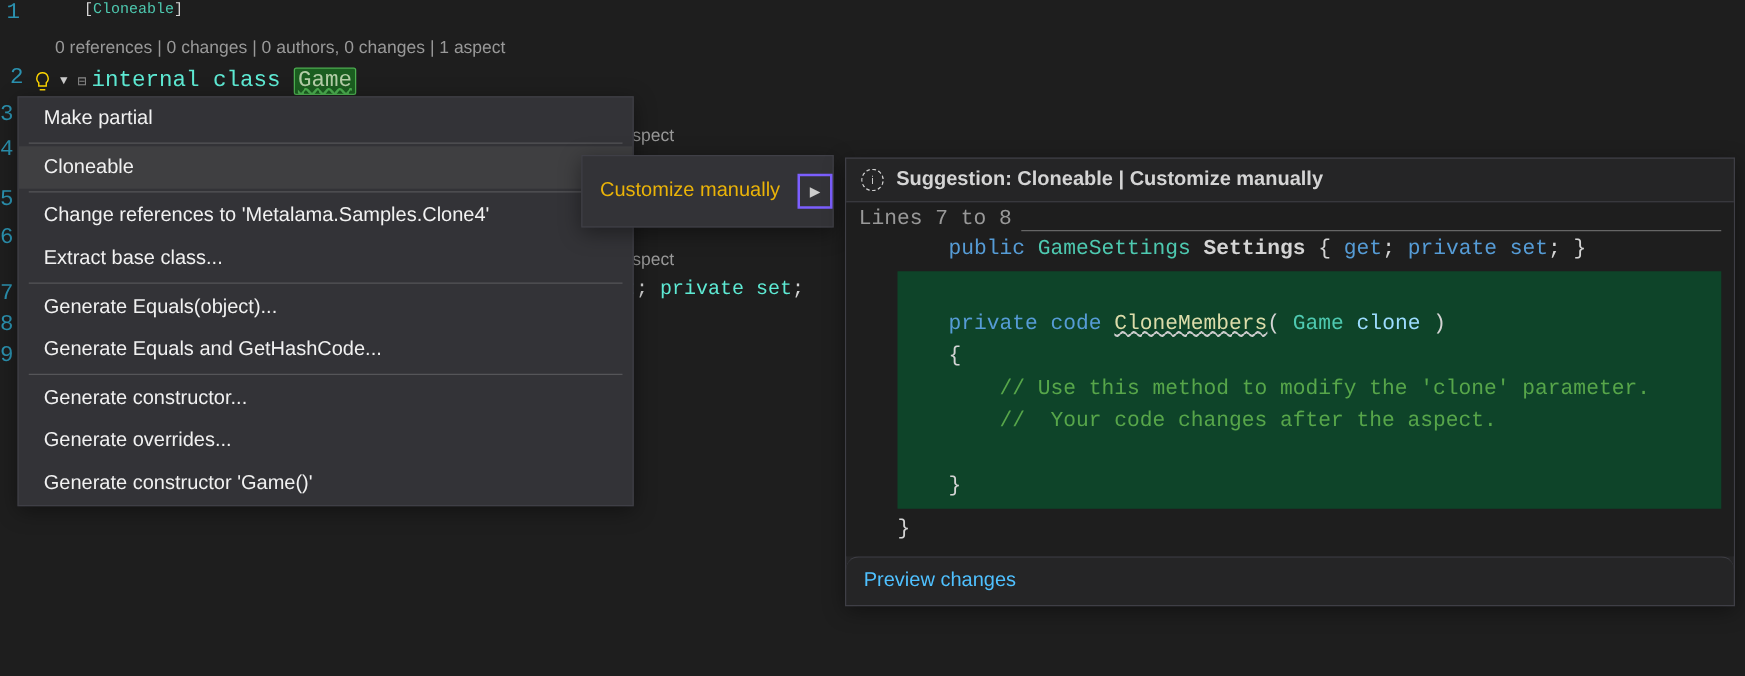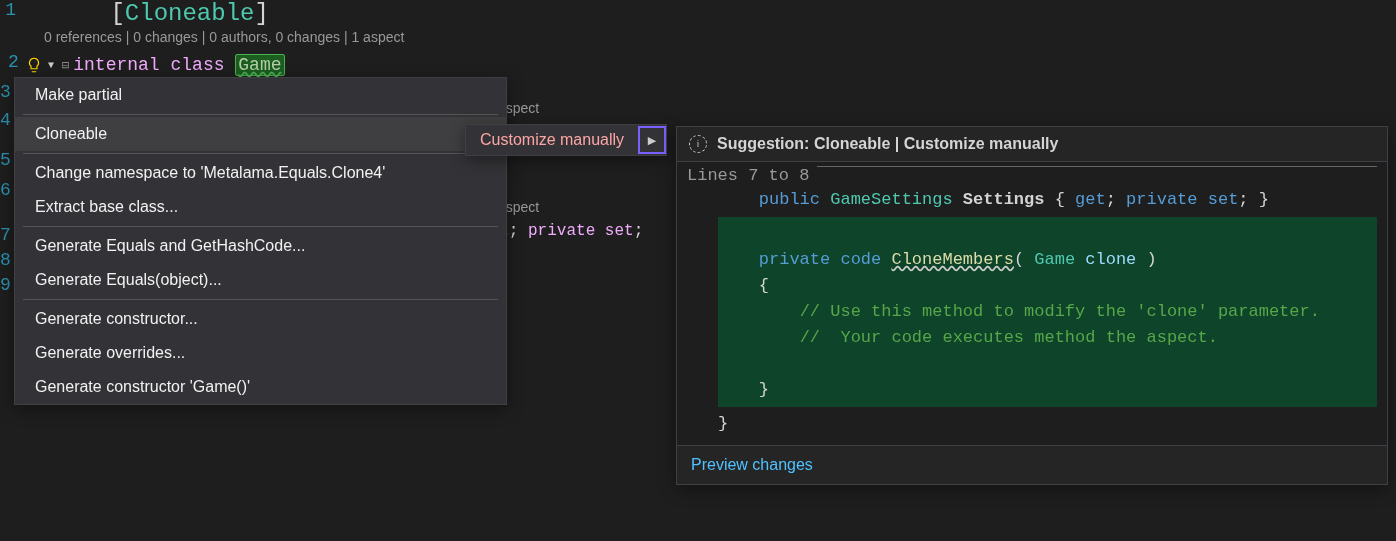--- a/index.html
+++ b/index.html
@@ -23,26 +23,26 @@
     }
     .line-num {
       width: 20px;
       text-align: right;
       color: #2b91af;
       font-size: 18px;
       padding-right: 8px;
       font-weight: normal;
     }
     .code {
-      font-size: 24px;
+      font-size: 12px;
       white-space: pre;
     }
     .attr-bracket { color: #d4d4d4; }
     .attr-name { color: #4ec9b0; }
-    .keyword { color: #f0abfc; }
+    .keyword { color: #5eead4; }
     .codelens {
       font-size: 14px;
       color: #999999;
       font-family: 'Segoe UI', sans-serif;
       padding-left: 40px;
       margin: 0;
       height: 24px;
       display: flex;
       align-items: center;
     }
@@ -130,23 +130,23 @@
       background: #333337;
       border: 1px solid #3f3f46;
       box-shadow: 0 4px 16px rgba(0,0,0,0.4);
       font-family: 'Segoe UI', sans-serif;
       z-index: 11;
       display: flex;
       align-items: center;
       padding: 0;
     }
     .submenu-item {
-      padding: 6px 14px;
-      font-size: 16px;
-      color: #fca5a5;
+      padding: 19px 14px;
+      font-size: 16px;
+      color: #eab308;
       cursor: pointer;
     }
     .submenu-expand {
       border: 2px solid #7c5fff;
       width: 28px;
       height: 28px;
       display: flex;
       align-items: center;
       justify-content: center;
       cursor: pointer;
@@ -190,21 +190,21 @@
     .suggestion-body {
       background: #1e1e1e;
       padding: 4px 10px 8px 10px;
       font-family: Consolas, 'Courier New', monospace;
       font-size: 17px;
     }
     .lines-label {
       color: #999999;
       font-size: 17px;
       display: flex;
-      align-items: flex-start;
+      align-items: flex-end;
       gap: 8px;
     }
     .lines-rule {
       flex: 1;
       height: 1px;
       background: #666666;
     }
     .code-preview {
       margin-top: 2px;
       white-space: pre;
@@ -220,20 +220,21 @@
     .tok-keyword { color: #569cd6; }
     .tok-type { color: #4ec9b0; }
     .tok-method { color: #dcdcaa; text-decoration: underline wavy #cccccc; }
     .tok-param { color: #9cdcfe; }
     .tok-punc { color: #d4d4d4; }
     .tok-comment { color: #57a64a; }
     .tok-name { color: #d4d4d4; font-weight: bold; }
     .suggestion-footer {
       padding: 10px 14px;
       border-top: 1px solid #3f3f46;
+      border-radius: 10px;
     }
     .preview-link {
       color: #4fc1ff;
       font-size: 16px;
       cursor: pointer;
     }
 
     
     .bg-code {
       position: absolute;
@@ -298,31 +299,31 @@
   <div class="menu-item">
       <span>Make partial</span>
     </div>
   <div class="menu-separator"></div>
   <div class="menu-item selected">
     <span>Cloneable</span>
     <span class="submenu-arrow">▶</span>
   </div>
   <div class="menu-separator"></div>
   <div class="menu-item">
-      <span>Change namespace to 'Metalama.Equals.Clone4'</span>
+      <span>Change references to 'Metalama.Samples.Clone4'</span>
     </div>
   <div class="menu-item">
       <span>Extract base class...</span>
     </div>
   <div class="menu-separator"></div>
   <div class="menu-item">
+      <span>Generate Equals(object)...</span>
+    </div>
+  <div class="menu-item">
       <span>Generate Equals and GetHashCode...</span>
-    </div>
-  <div class="menu-item">
-      <span>Generate Equals(object)...</span>
     </div>
   <div class="menu-separator"></div>
   <div class="menu-item">
       <span>Generate constructor...</span>
     </div>
   <div class="menu-item">
       <span>Generate overrides...</span>
     </div>
   <div class="menu-item">
       <span>Generate constructor 'Game()'</span>
@@ -346,20 +347,20 @@
   <div class="suggestion-body">
     <div class="lines-label">
       <span>Lines 7 to 8</span>
       <span class="lines-rule"></span>
     </div>
     <div class="code-preview">    <span class="tok-keyword">public</span> <span class="tok-type">GameSettings</span> <span class="tok-name">Settings</span> <span class="tok-punc">{</span> <span class="tok-keyword">get</span><span class="tok-punc">;</span> <span class="tok-keyword">private</span> <span class="tok-keyword">set</span><span class="tok-punc">;</span> <span class="tok-punc">}</span>
 <span class="inserted-block">
     <span class="tok-keyword">private</span> <span class="tok-keyword">code</span> <span class="tok-method">CloneMembers</span><span class="tok-punc">(</span> <span class="tok-type">Game</span> <span class="tok-param">clone</span> <span class="tok-punc">)</span>
     <span class="tok-punc">{</span>
         <span class="tok-comment">// Use this method to modify the 'clone' parameter.</span>
-        <span class="tok-comment">//  Your code executes method the aspect.</span>
+        <span class="tok-comment">//  Your code changes after the aspect.</span>
 
     <span class="tok-punc">}</span></span><span class="tok-punc">}</span></div>
   </div>
   <div class="suggestion-footer">
     <span class="preview-link">Preview changes</span>
   </div>
 </div>
 
 </body></html>

